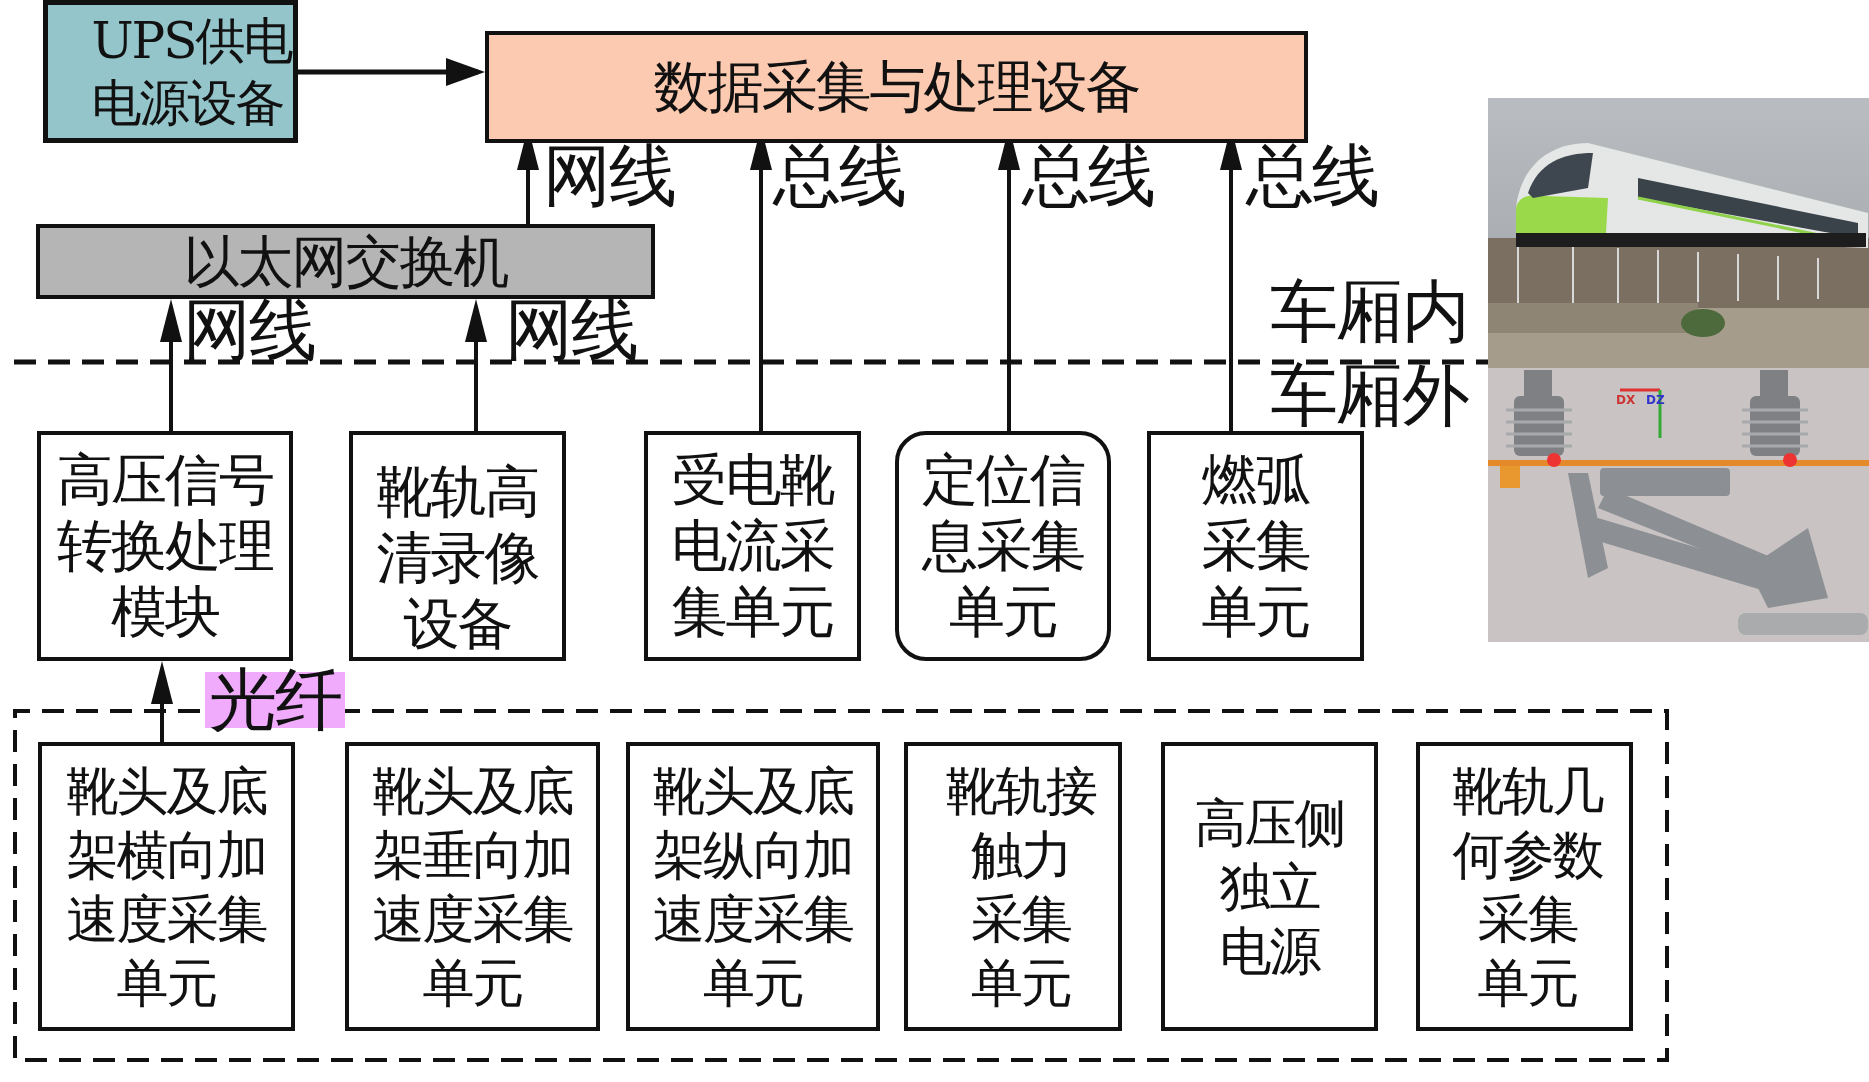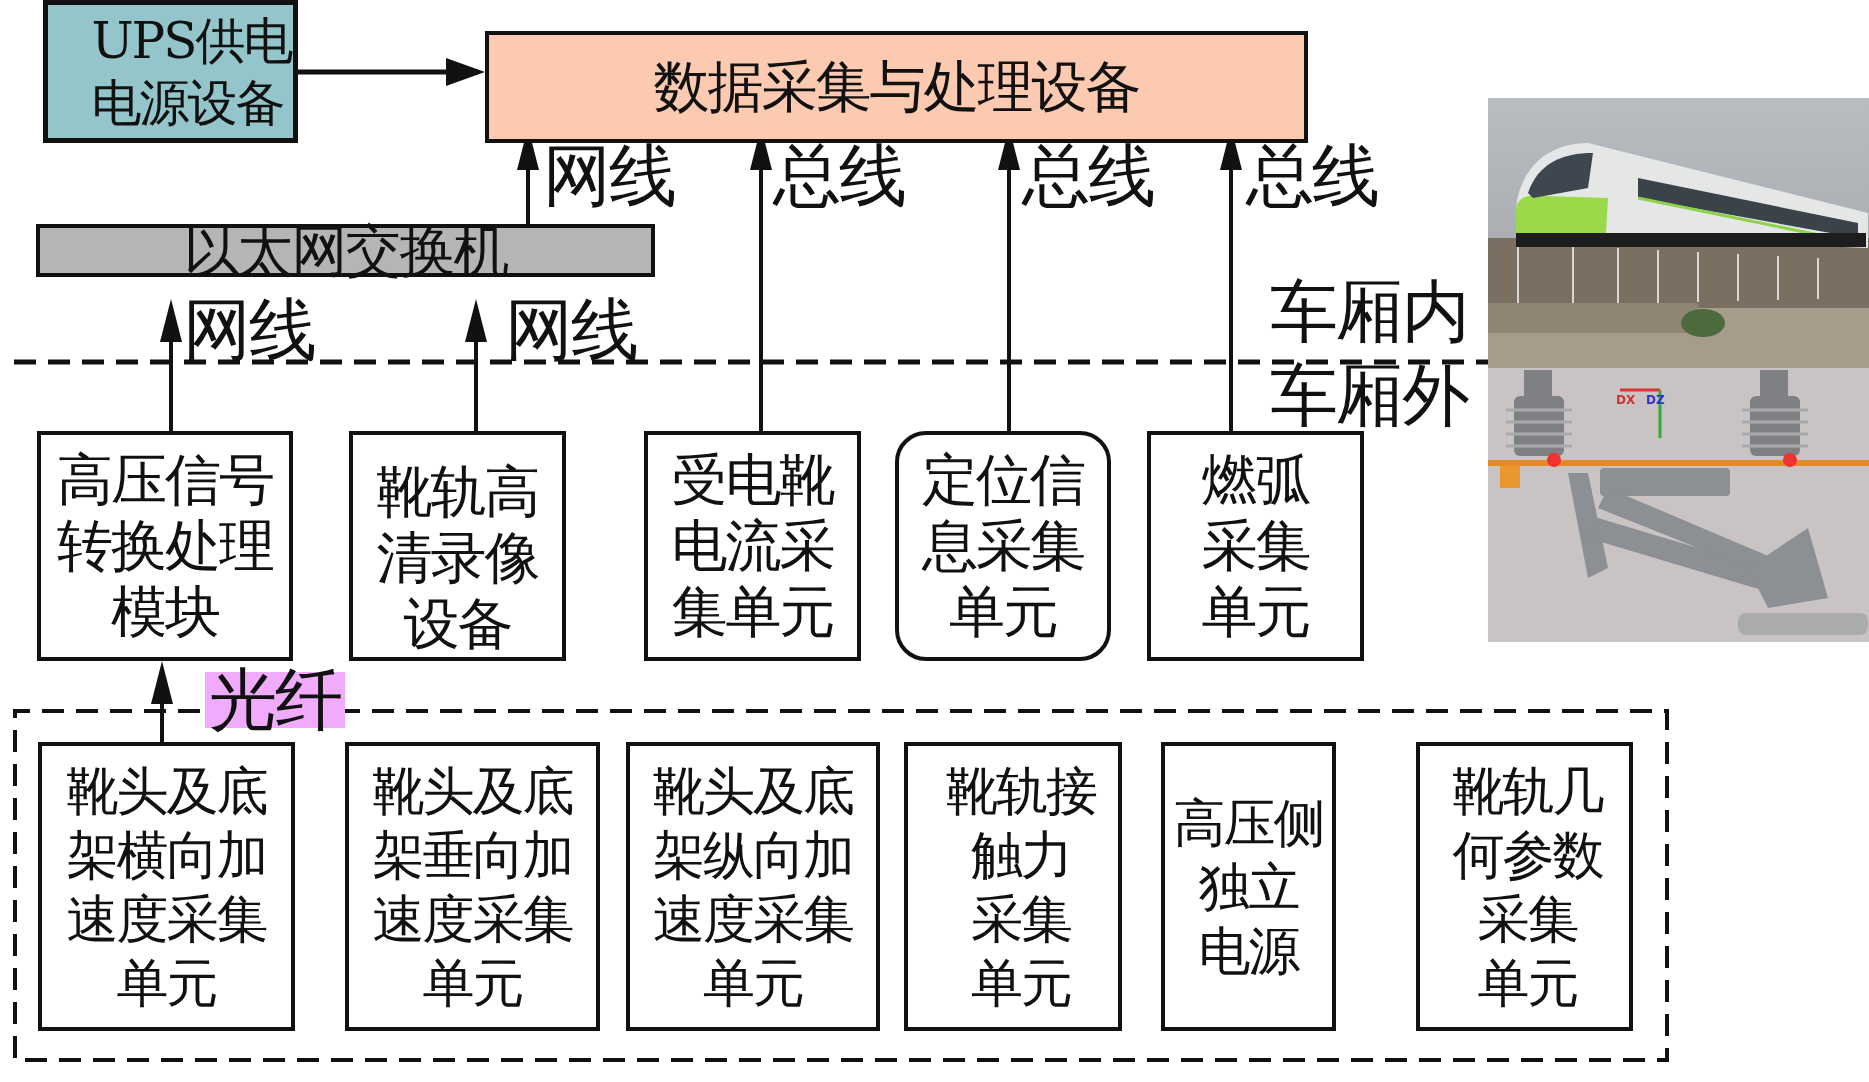--- a/index.html
+++ b/index.html
@@ -51,21 +51,21 @@
 
 <div class="box" style="left:43px;top:0px;width:255px;height:143px;background:#93c5ca;border-width:5px;">
   <span class="txt" style="font-size:50px;line-height:62px;text-align:left;margin-left:42px;">UPS供电
 电源设备</span>
 </div>
 
 <div class="box" style="left:485px;top:15px;width:823px;height:112px;background:#fccab0;margin-top:16px;">
   <span class="txt">数据采集与处理设备</span>
 </div>
 
-<div class="box" style="left:36px;top:224px;width:619px;height:53px;background:#b5b5b5;">
+<div class="box" style="left:36px;top:224px;width:619px;height:75px;background:#b5b5b5;">
   <span class="txt">以太网交换机</span>
 </div>
 
 <span class="lbl" style="left:543px;top:148px;">网线</span>
 <span class="lbl" style="left:773px;top:148px;">总线</span>
 <span class="lbl" style="left:1022px;top:148px;">总线</span>
 <span class="lbl" style="left:1246px;top:148px;">总线</span>
 <span class="lbl" style="left:183px;top:302px;">网线</span>
 <span class="lbl" style="left:505px;top:302px;">网线</span>
 <span class="lbl" style="left:205px;top:672px;background:#f0abfc;padding:0 4px;">光纤</span>
@@ -116,21 +116,21 @@
 架纵向加
 速度采集
 单元</span>
 </div>
 <div class="box small" style="left:904px;top:742px;width:218px;height:289px;padding-left:16px;">
   <span class="txt">靴轨接
 触力
 采集
 单元</span>
 </div>
-<div class="box small" style="left:1161px;top:742px;width:175px;height:289px;">
+<div class="box small" style="left:1161px;top:742px;width:217px;height:289px;">
   <span class="txt">高压侧
 独立
 电源</span>
 </div>
 <div class="box small" style="left:1416px;top:742px;width:217px;height:289px;padding-left:6px;">
   <span class="txt">靴轨几
 何参数
 采集
 单元</span>
 </div>

